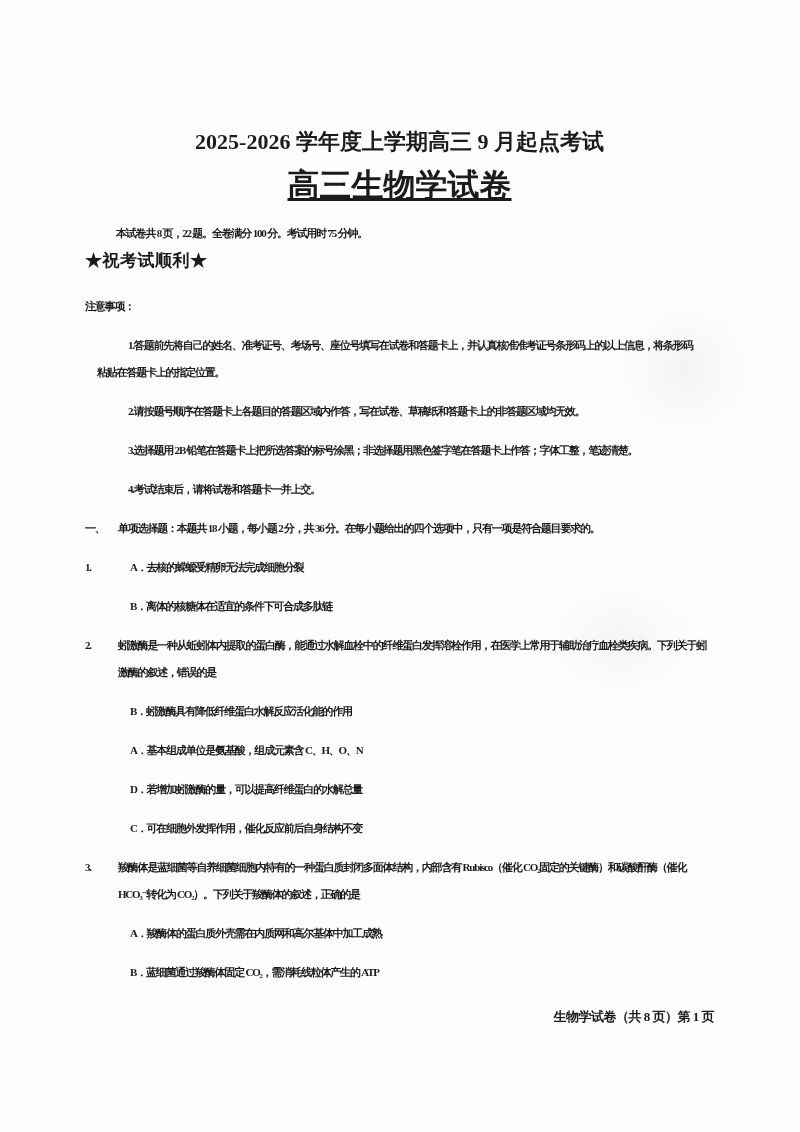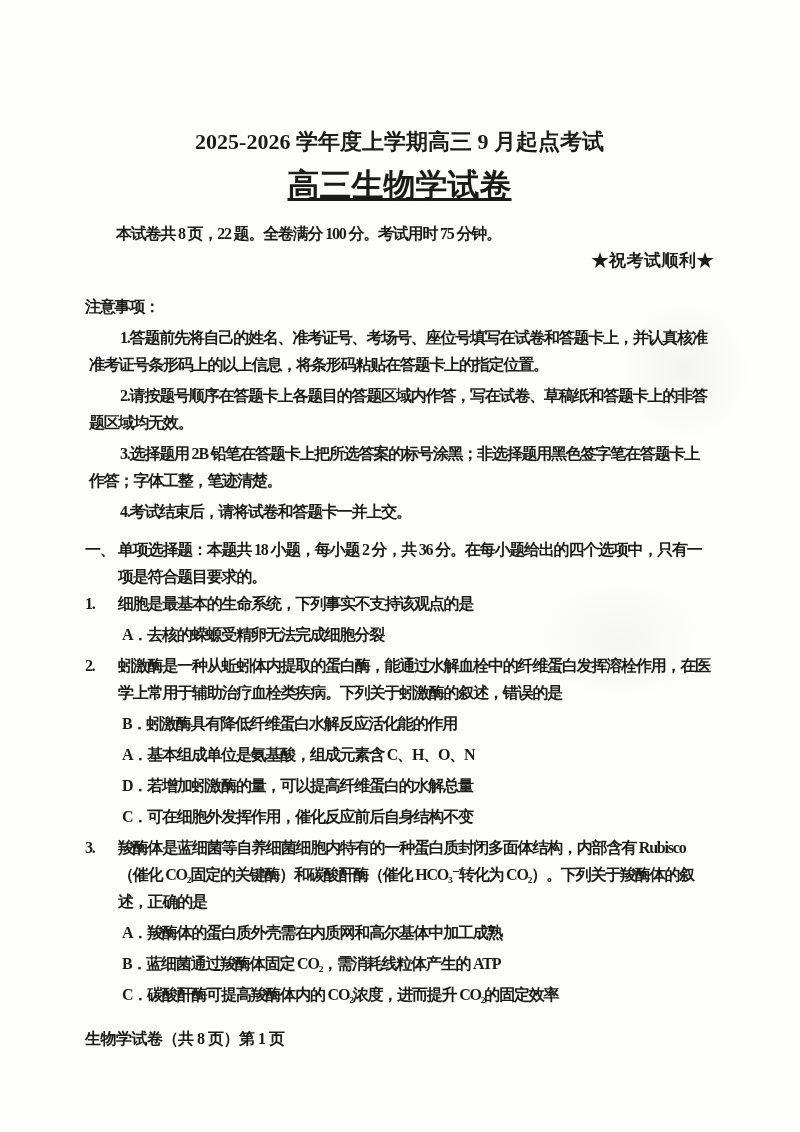--- a/index.html
+++ b/index.html
@@ -32,39 +32,39 @@
   }
   .title2 {
     margin-top: 6px;
     text-align: center;
     font-size: 32px;
     line-height: 46px;
     letter-spacing: 0;
     text-decoration: underline;
   }
   .bodytext {
-    font-size: 16px;
+    font-size: 11px;
     line-height: 27px;
     letter-spacing: -1.2px;
   }
   .exam-info {
     margin-top: 12px;
     text-indent: 31px;
   }
   .wish {
-    text-align: right;
+    text-align: left;
     font-size: 17px;
     line-height: 27px;
     letter-spacing: 0.5px;
   }
   .notice-title {
     margin-top: 19px;
   }
   .notice-item {
-    margin: 4px;
+    margin: 12px;
     text-indent: 31px;
   }
   .section-head {
     position: relative;
     margin-top: 11px;
     padding-left: 33px;
   }
   .section-prefix {
     position: absolute;
     left: 0;
@@ -73,26 +73,26 @@
   .question {
     position: relative;
     padding-left: 33px;
   }
   .qnum {
     position: absolute;
     left: 0;
     top: 0;
   }
   .option {
-    margin: 4px;
+    margin: 12px;
   }
   .footer {
     margin-top: 20px;
-    text-align: left;
-    font-size: 16px;
+    text-align: right;
+    font-size: 13px;
     line-height: 22px;
     letter-spacing: -0.5px;
   }
   
   .noise1, .noise2 {
     position: absolute;
     border-radius: 50%;
     pointer-events: none;
   }
   .noise1 {
@@ -127,37 +127,36 @@
       <p class="bodytext notice-item">4.考试结束后，请将试卷和答题卡一并上交。</p>
     </div>
 
     <div class="bodytext section-head">
       <span class="section-prefix">一、</span>
       <span>单项选择题：本题共 18 小题，每小题 2 分，共 36 分。在每小题给出的四个选项中，只有一项是符合题目要求的。</span>
     </div>
 
     <div class="bodytext question">
       <span class="qnum">1.</span>
-      <div>细胞是最基本的生命系统，下列事实不支持该观点的是</div>
       <div class="option">A．去核的蝾螈受精卵无法完成细胞分裂</div>
+      <div class="option">B．离体的核糖体在适宜的条件下可合成多肽链</div>
     </div>
 
     <div class="bodytext question">
       <span class="qnum">2.</span>
       <div>蚓激酶是一种从蚯蚓体内提取的蛋白酶，能通过水解血栓中的纤维蛋白发挥溶栓作用，在医学上常用于辅助治疗血栓类疾病。下列关于蚓激酶的叙述，错误的是</div>
       <div class="option">B．蚓激酶具有降低纤维蛋白水解反应活化能的作用</div>
       <div class="option">A．基本组成单位是氨基酸，组成元素含 C、H、O、N</div>
       <div class="option">D．若增加蚓激酶的量，可以提高纤维蛋白的水解总量</div>
       <div class="option">C．可在细胞外发挥作用，催化反应前后自身结构不变</div>
     </div>
 
     <div class="bodytext question">
       <span class="qnum">3.</span>
       <div>羧酶体是蓝细菌等自养细菌细胞内特有的一种蛋白质封闭多面体结构，内部含有 Rubisco（催化 CO₂固定的关键酶）和碳酸酐酶（催化 HCO₃⁻转化为 CO₂）。下列关于羧酶体的叙述，正确的是</div>
       <div class="option">A．羧酶体的蛋白质外壳需在内质网和高尔基体中加工成熟</div>
       <div class="option">B．蓝细菌通过羧酶体固定 CO₂，需消耗线粒体产生的 ATP</div>
-      <div class="option">C．碳酸酐酶可提高羧酶体内的 CO₂浓度，进而提升 CO₂的固定效率</div>
     </div>
 
     <div class="footer">生物学试卷（共 8 页）第 1 页</div>
 
   </div>
 </div>
 
 </body></html>

